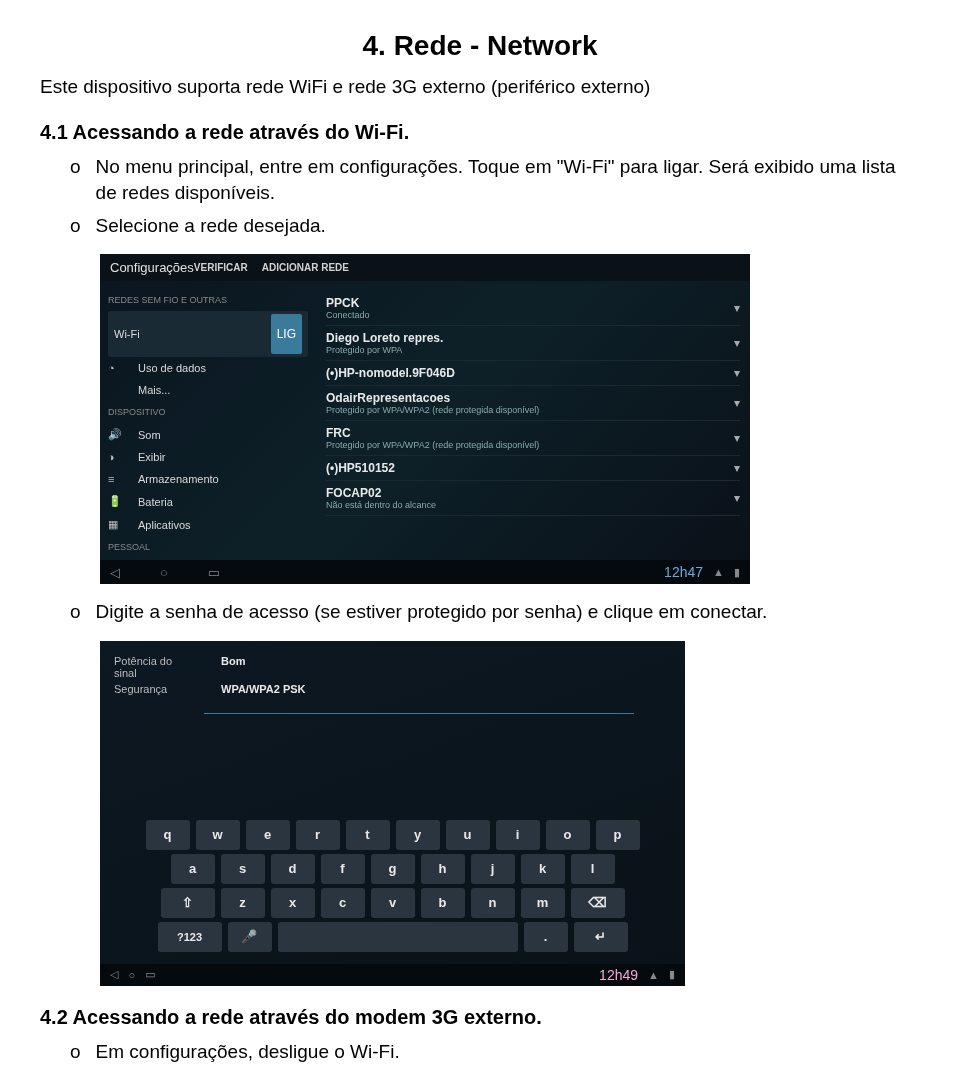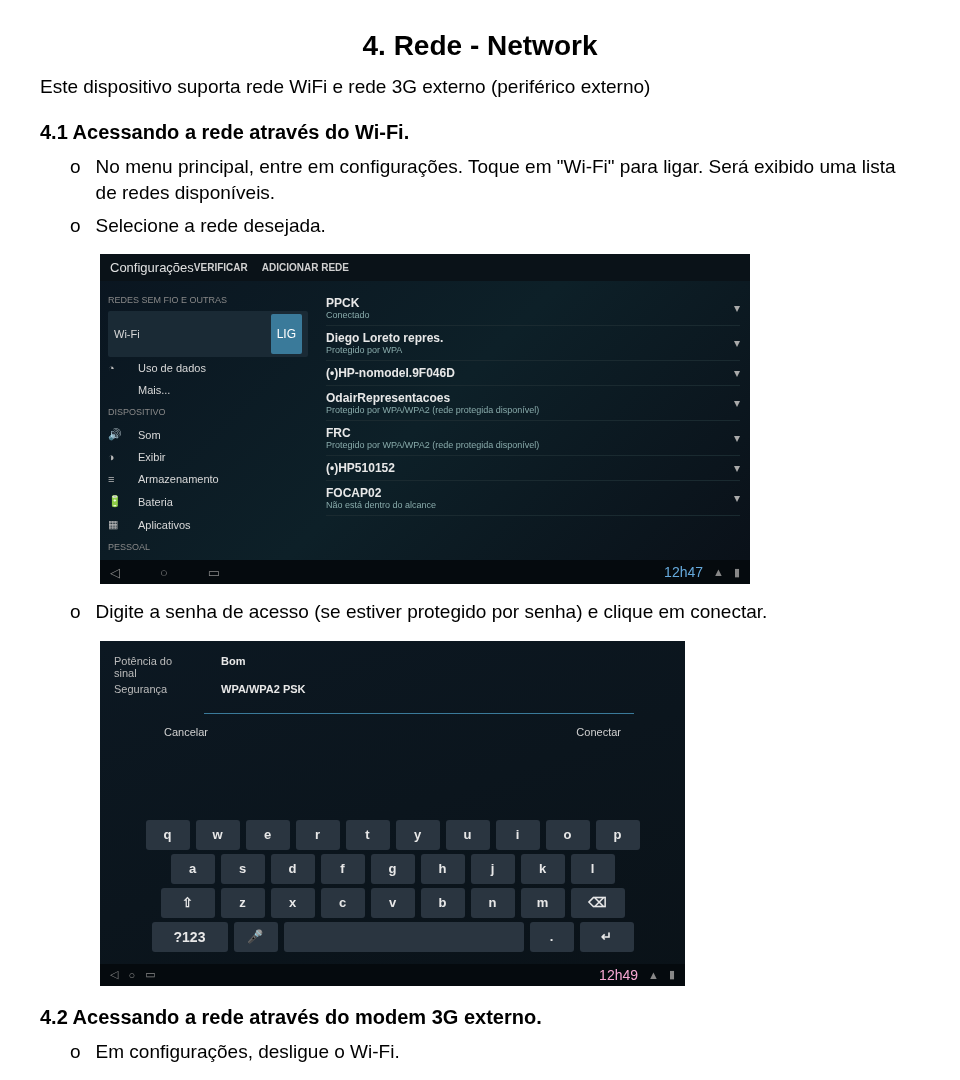--- a/index.html
+++ b/index.html
@@ -37,21 +37,21 @@
 .shot2 .dlg{padding:10px 14px;font-size:11px;color:#d0d0d0}
 .shot2 .dlgrow{display:flex;gap:32px;margin:4px 0}
 .shot2 .dlgrow .lbl{width:75px;color:#bbb}
 .shot2 .dlgrow .val{color:#e8e8e8;font-weight:bold}
 .shot2 .pwline{border-bottom:1px solid #3a7a9a;height:14px;margin:4px 0 8px 90px;width:430px}
 .shot2 .btnrow{display:flex;justify-content:space-between;padding:4px 50px;font-size:11px}
 .shot2 .kbd{position:absolute;bottom:24px;left:0;right:0;padding:6px 10px}
 .shot2 .krow{display:flex;justify-content:center;gap:6px;margin:4px 0}
 .shot2 .key{background:#2a3540;color:#e8e8e8;width:44px;height:30px;display:flex;align-items:center;justify-content:center;border-radius:3px;font-size:13px;font-weight:bold}
 .shot2 .key.wide{width:54px}
-.shot2 .key.xwide{width:76px;font-size:14px}
+.shot2 .key.xwide{width:64px;font-size:11px}
 .shot2 .key.space{width:240px}
 .shot2 .bottombar{position:absolute;bottom:0;left:0;right:0;height:22px;background:#050a0e;display:flex;align-items:center;justify-content:flex-end;padding:0 10px;gap:10px;font-size:11px;color:#888}
 .shot2 .clock{color:#f9a8d4;font-size:14px}
 </style>
 </head>
 <body>
 
 <h1>4. Rede - Network</h1>
 <p>Este dispositivo suporta rede WiFi e rede 3G externo (periférico externo)</p>
 <h2>4.1 Acessando a rede através do Wi-Fi.</h2>
@@ -180,24 +180,20 @@
   <div class="dlg">
     <div class="dlgrow">
         <span class="lbl">Potência do sinal</span>
         <span class="val">Bom</span>
       </div>
     <div class="dlgrow">
         <span class="lbl">Segurança</span>
         <span class="val">WPA/WPA2 PSK</span>
       </div>
     <div class="pwline"></div>
-    <div class="btnrow">
-      <span>Cancelar</span>
-      <span>Conectar</span>
-    </div>
   </div>
   <div class="kbd">
     <div class="krow" id="krow1">
         <div class="key">q</div>
         <div class="key">w</div>
         <div class="key">e</div>
         <div class="key">r</div>
         <div class="key">t</div>
         <div class="key">y</div>
         <div class="key">u</div>

